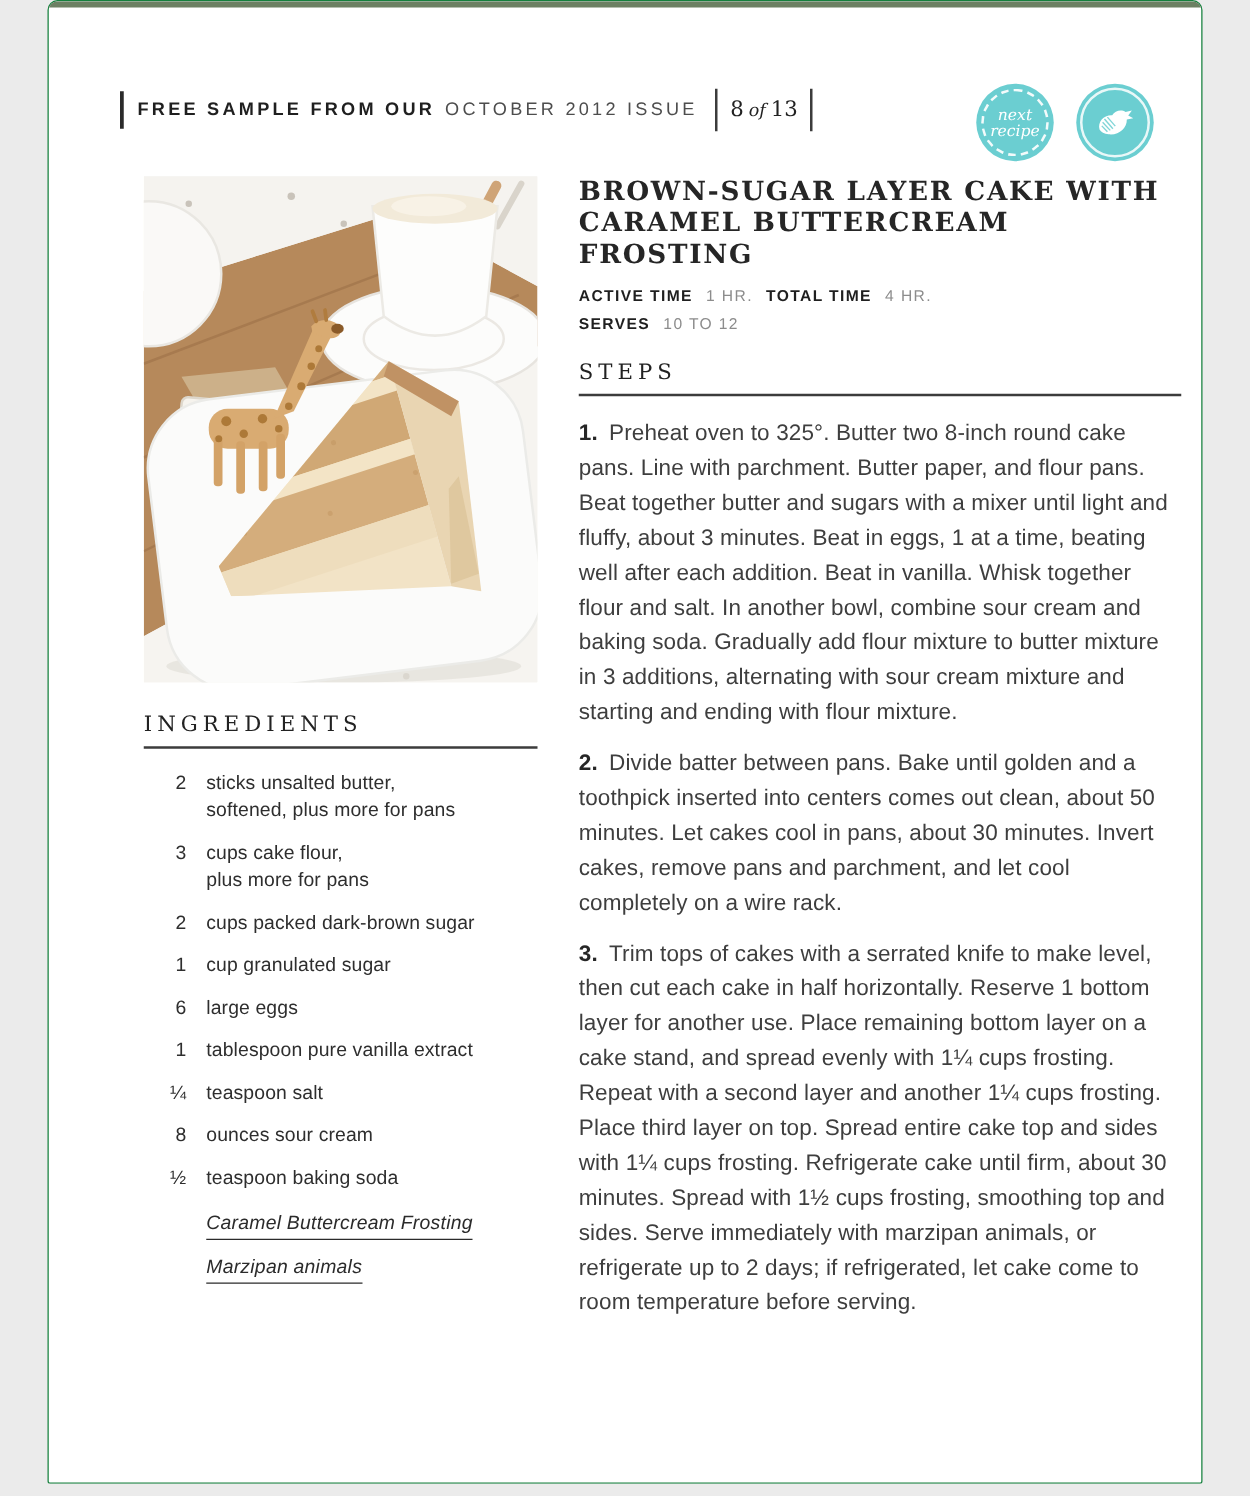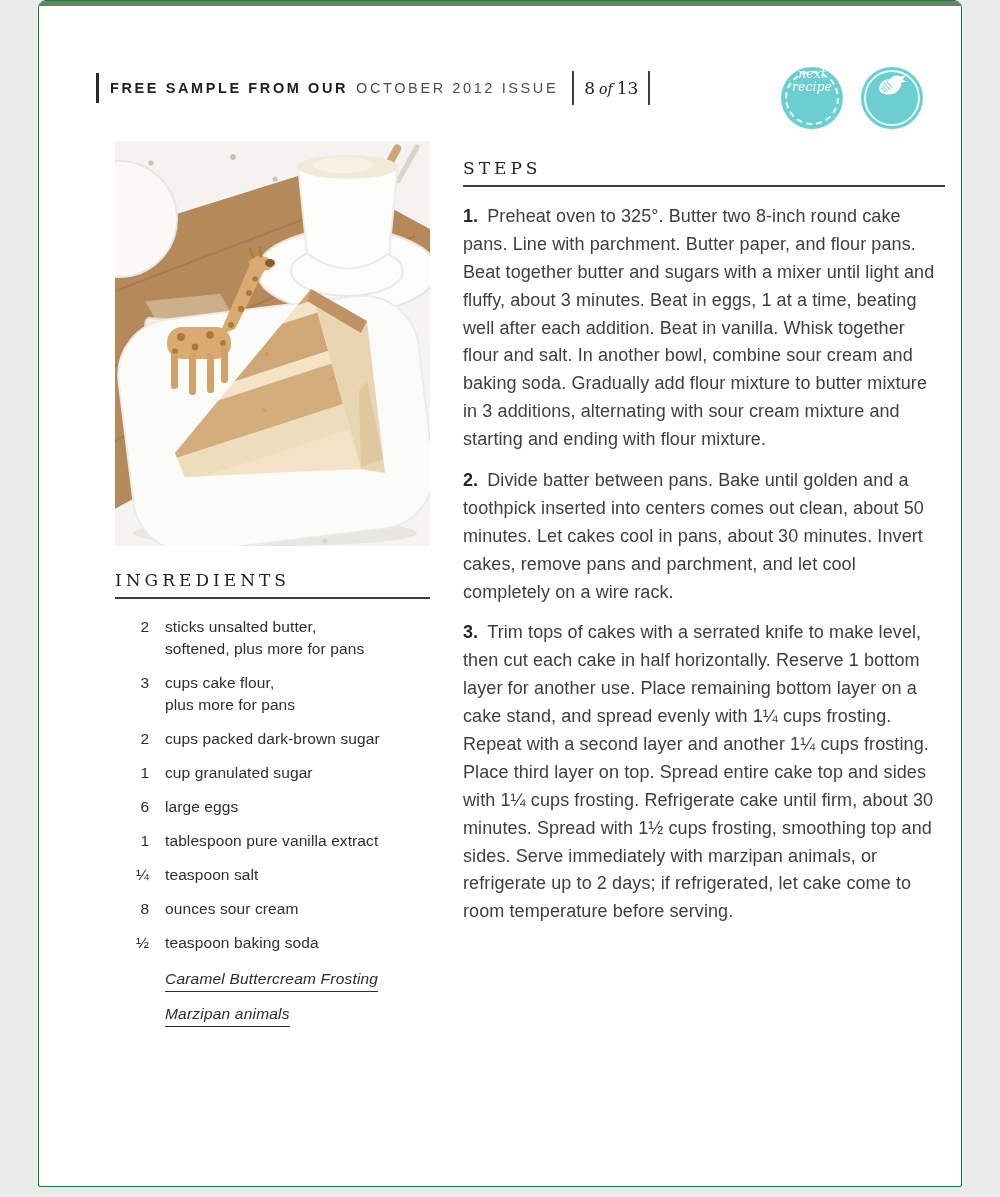--- a/index.html
+++ b/index.html
@@ -17,21 +17,21 @@
   .hdr .bar-thin  { width:2px; height:34px; background:#3c3c3c; }
   .hdr-brand { font-size:14.5px; font-weight:bold; letter-spacing:2.6px; color:#1f1f1f; }
   .hdr-issue { font-size:14.5px; font-weight:normal; letter-spacing:2.6px; color:#4d4d4d; margin-left:8px; }
   .hdr-page  { display:flex; align-items:baseline; margin:0 10px; }
   .hdr-page .num { font-family:"DejaVu Serif", serif; font-size:17px; color:#222; }
   .hdr-page .ofw { font-family:"DejaVu Serif", serif; font-style:italic; font-size:14px; color:#222; margin:0 4px; }
   .hdr .sp { width:14px; }
 
   
   .circle-btn { position:absolute; top:66px; width:62px; height:62px; border-radius:50%;
-    background:#6bced1; display:flex; justify-content:center; cursor:pointer; }
+    background:#6bced1; display:flex; align-items:center; justify-content:center; cursor:pointer; }
   .btn-next  { right:118px; }
   .btn-share { right:38px; }
   .ring-dashed { position:absolute; inset:4px; border:2px dashed #ffffff; border-radius:50%; opacity:.92; }
   .ring-solid  { position:absolute; inset:3px; border:2px solid #ffffff; border-radius:50%; opacity:.85; }
   .btn-next-label { position:relative; font-family:"DejaVu Serif", serif; font-style:italic;
     font-size:12.5px; line-height:1.05; color:#fff; text-align:center; }
 
   
   .col-left  { position:absolute; left:76px;  top:140px; width:315px; }
   .col-right { position:absolute; left:424px; top:140px; width:482px; }
@@ -258,21 +258,37 @@
         </div>
       </div>
       <div class="ing-links">
         <div><span class="ing-link">Caramel Buttercream Frosting</span></div>
         <div><span class="ing-link">Marzipan animals</span></div>
       </div>
     </div>
   </div>
 
   <div class="col-right">
-
+    <div class="title">
+      <div>BROWN-SUGAR LAYER CAKE WITH</div>
+      <div>CARAMEL BUTTERCREAM FROSTING</div>
+    </div>
+
+    <div class="meta">
+      <div>
+        <b>ACTIVE TIME</b><span class="gap"></span>
+        <span class="val">1 HR.</span><span class="gap"></span>
+        <b>TOTAL TIME</b><span class="gap"></span>
+        <span class="val">4 HR.</span>
+      </div>
+      <div>
+        <b>SERVES</b><span class="gap"></span>
+        <span class="val">10 TO 12</span>
+      </div>
+    </div>
 
     <div class="sec-head steps-head">STEPS</div>
 
     <div class="steps">
       <p class="step">
         <b>1.</b><span>Preheat oven to 325°. Butter two 8-inch round cake pans. Line with parchment. Butter paper, and flour pans. Beat together butter and sugars with a mixer until light and fluffy, about 3 minutes. Beat in eggs, 1 at a time, beating well after each addition. Beat in vanilla. Whisk together flour and salt. In another bowl, combine sour cream and baking soda. Gradually add flour mixture to butter mixture in 3 additions, alternating with sour cream mixture and starting and ending with flour mixture.</span>
       </p>
       <p class="step">
         <b>2.</b><span>Divide batter between pans. Bake until golden and a toothpick inserted into centers comes out clean, about 50 minutes. Let cakes cool in pans, about 30 minutes. Invert cakes, remove pans and parchment, and let cool completely on a wire rack.</span>
       </p>

